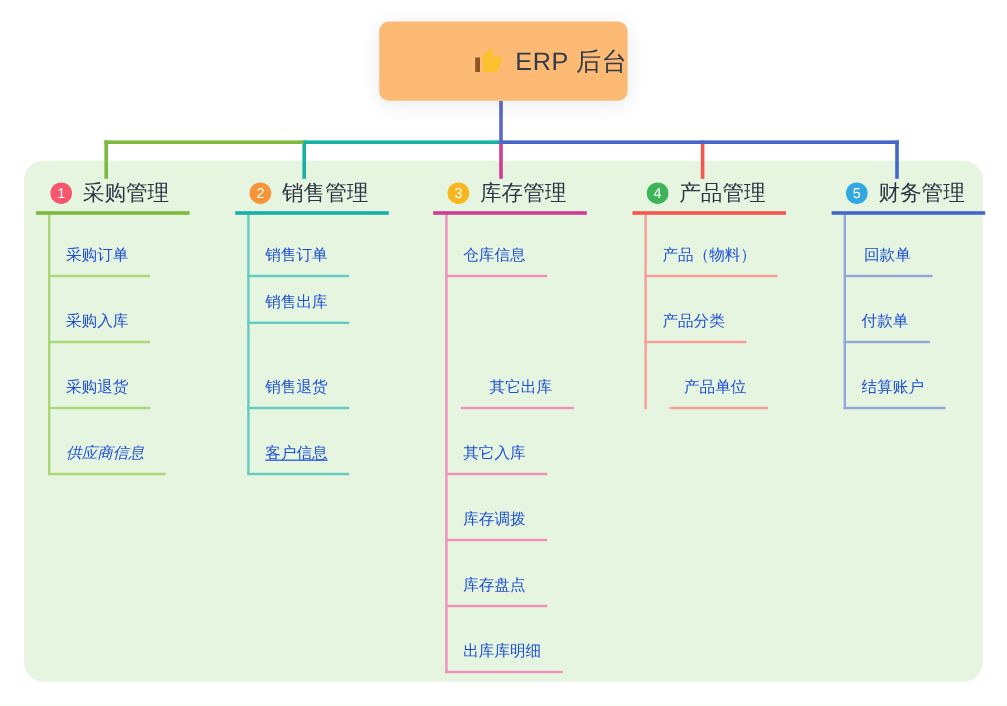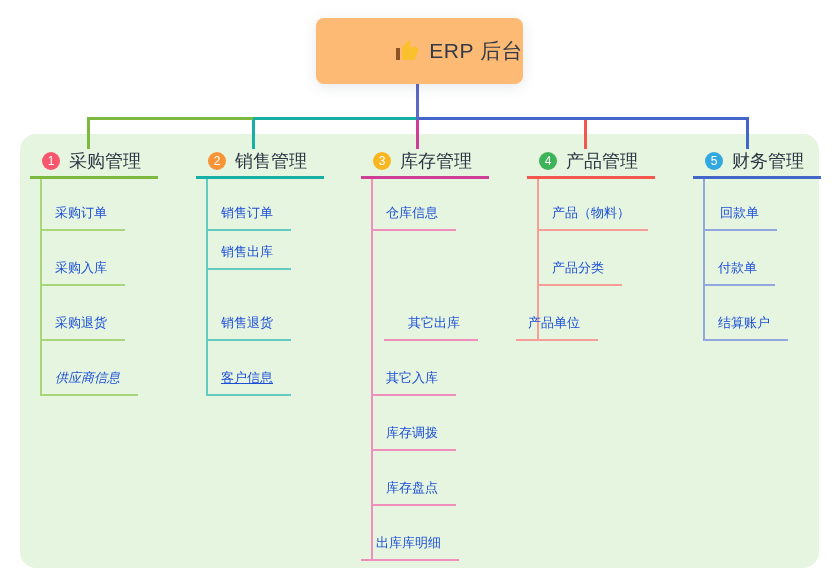--- a/index.html
+++ b/index.html
@@ -113,30 +113,30 @@
   <div class="branch-header" style="left: 361px; --main: #ce3d96; --light: #f08fbc; --badge: #f9b61e;">
     <span class="badge">3</span>
     <span class="branch-label">库存管理</span>
   </div>
   <div class="child-vline" style="left: 371px; height: 382px; --main: #ce3d96; --light: #f08fbc; --badge: #f9b61e;"></div>
   <div class="child" style="left: 371px; top: 201px; --main: #ce3d96; --light: #f08fbc; --badge: #f9b61e;">仓库信息</div>
   <div class="child" style="left: 384px; top: 311px; padding-left: 24px; --main: #ce3d96; --light: #f08fbc; --badge: #f9b61e;">其它出库</div>
   <div class="child" style="left: 371px; top: 366px; --main: #ce3d96; --light: #f08fbc; --badge: #f9b61e;">其它入库</div>
   <div class="child" style="left: 371px; top: 421px; --main: #ce3d96; --light: #f08fbc; --badge: #f9b61e;">库存调拨</div>
   <div class="child" style="left: 371px; top: 476px; --main: #ce3d96; --light: #f08fbc; --badge: #f9b61e;">库存盘点</div>
-  <div class="child" style="left: 361px; top: 531px; --main: #ce3d96; --light: #f08fbc; --badge: #f9b61e;">出库库明细</div>
+  <div class="child" style="left: 371px; top: 531px; --main: #ce3d96; --light: #f08fbc; --badge: #f9b61e;">出库库明细</div>
 
   <div class="branch-header" style="left: 527px; --main: #f3574f; --light: #f79d97; --badge: #3cb457;">
     <span class="badge">4</span>
     <span class="branch-label">产品管理</span>
   </div>
   <div class="child-vline" style="left: 537px; height: 162px; --main: #f3574f; --light: #f79d97; --badge: #3cb457;"></div>
   <div class="child" style="left: 537px; top: 201px; --main: #f3574f; --light: #f79d97; --badge: #3cb457;">产品（物料）</div>
   <div class="child" style="left: 537px; top: 256px; --main: #f3574f; --light: #f79d97; --badge: #3cb457;">产品分类</div>
-  <div class="child" style="left: 516px; top: 311px; padding-left: 12px; --main: #f3574f; --light: #f79d97; --badge: #3cb457;">产品单位</div>
+  <div class="child" style="left: 558px; top: 311px; padding-left: 12px; --main: #f3574f; --light: #f79d97; --badge: #3cb457;">产品单位</div>
 
   <div class="branch-header" style="left: 693px; --main: #4466c8; --light: #92a7dd; --badge: #31a9e0;">
     <span class="badge">5</span>
     <span class="branch-label">财务管理</span>
   </div>
   <div class="child-vline" style="left: 703px; height: 162px; --main: #4466c8; --light: #92a7dd; --badge: #31a9e0;"></div>
   <div class="child" style="left: 693px; top: 201px; margin-left: 12px; --main: #4466c8; --light: #92a7dd; --badge: #31a9e0;">回款单</div>
   <div class="child" style="left: 703px; top: 256px; --main: #4466c8; --light: #92a7dd; --badge: #31a9e0;">付款单</div>
   <div class="child" style="left: 703px; top: 311px; --main: #4466c8; --light: #92a7dd; --badge: #31a9e0;">结算账户</div>
 

